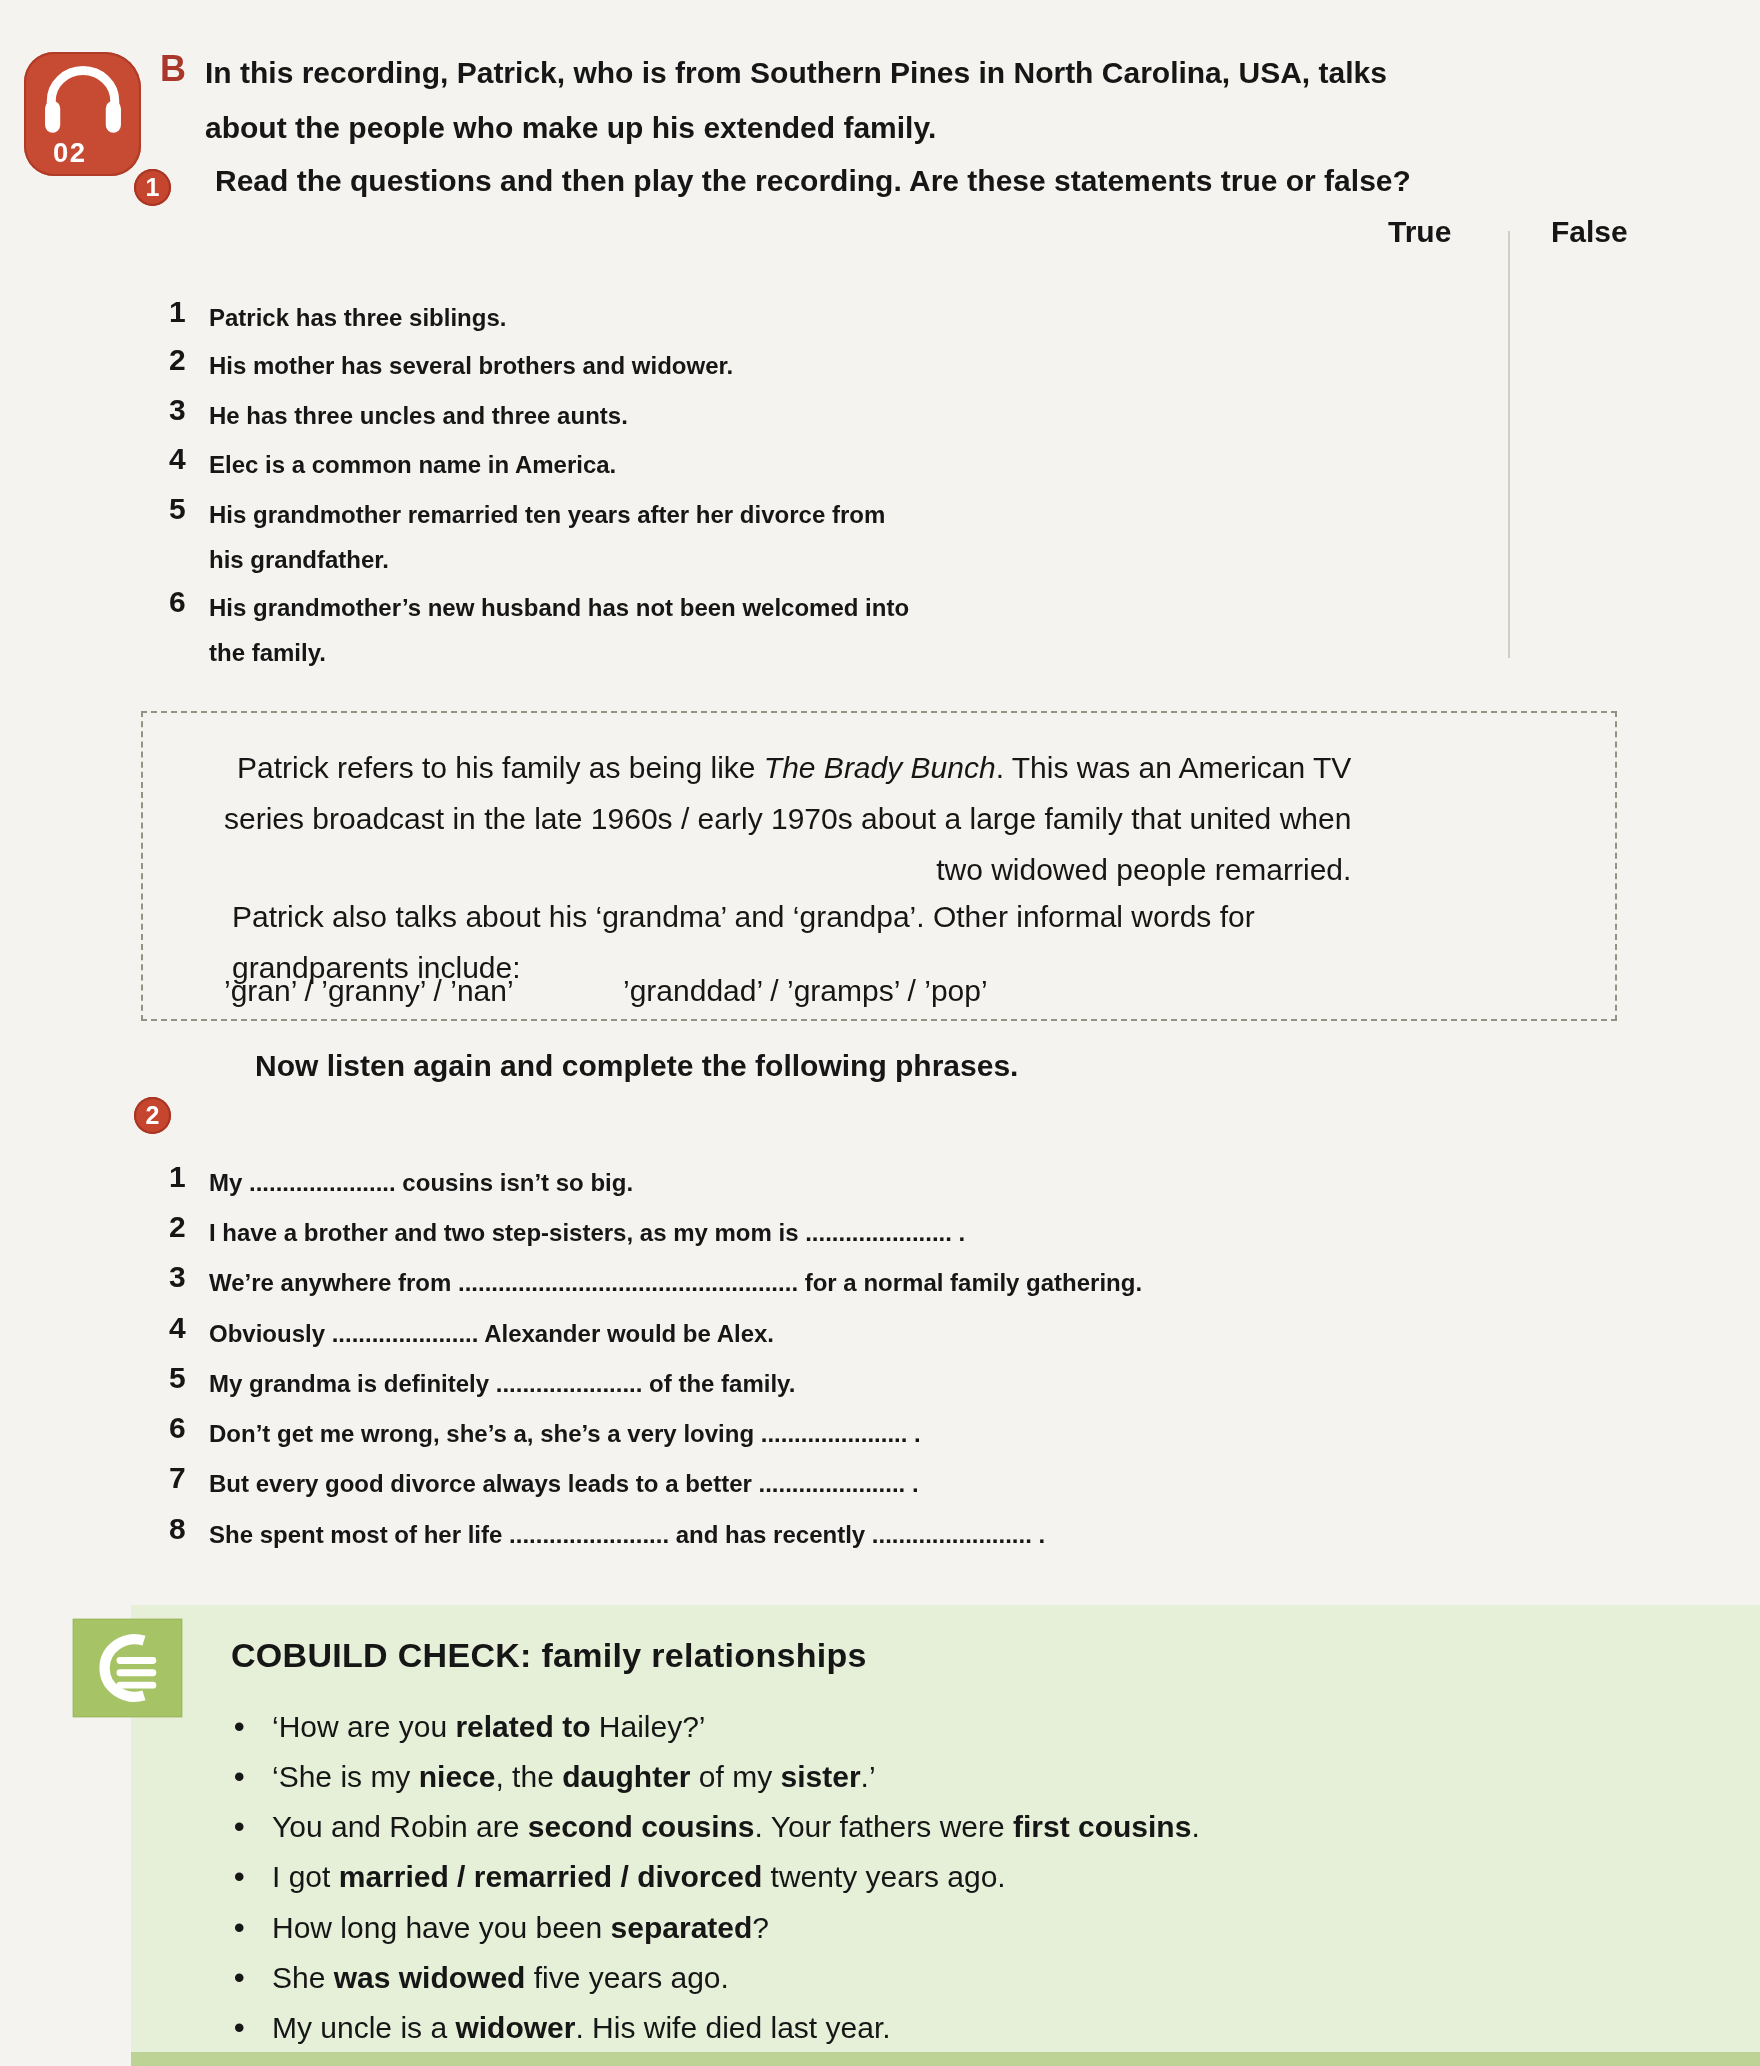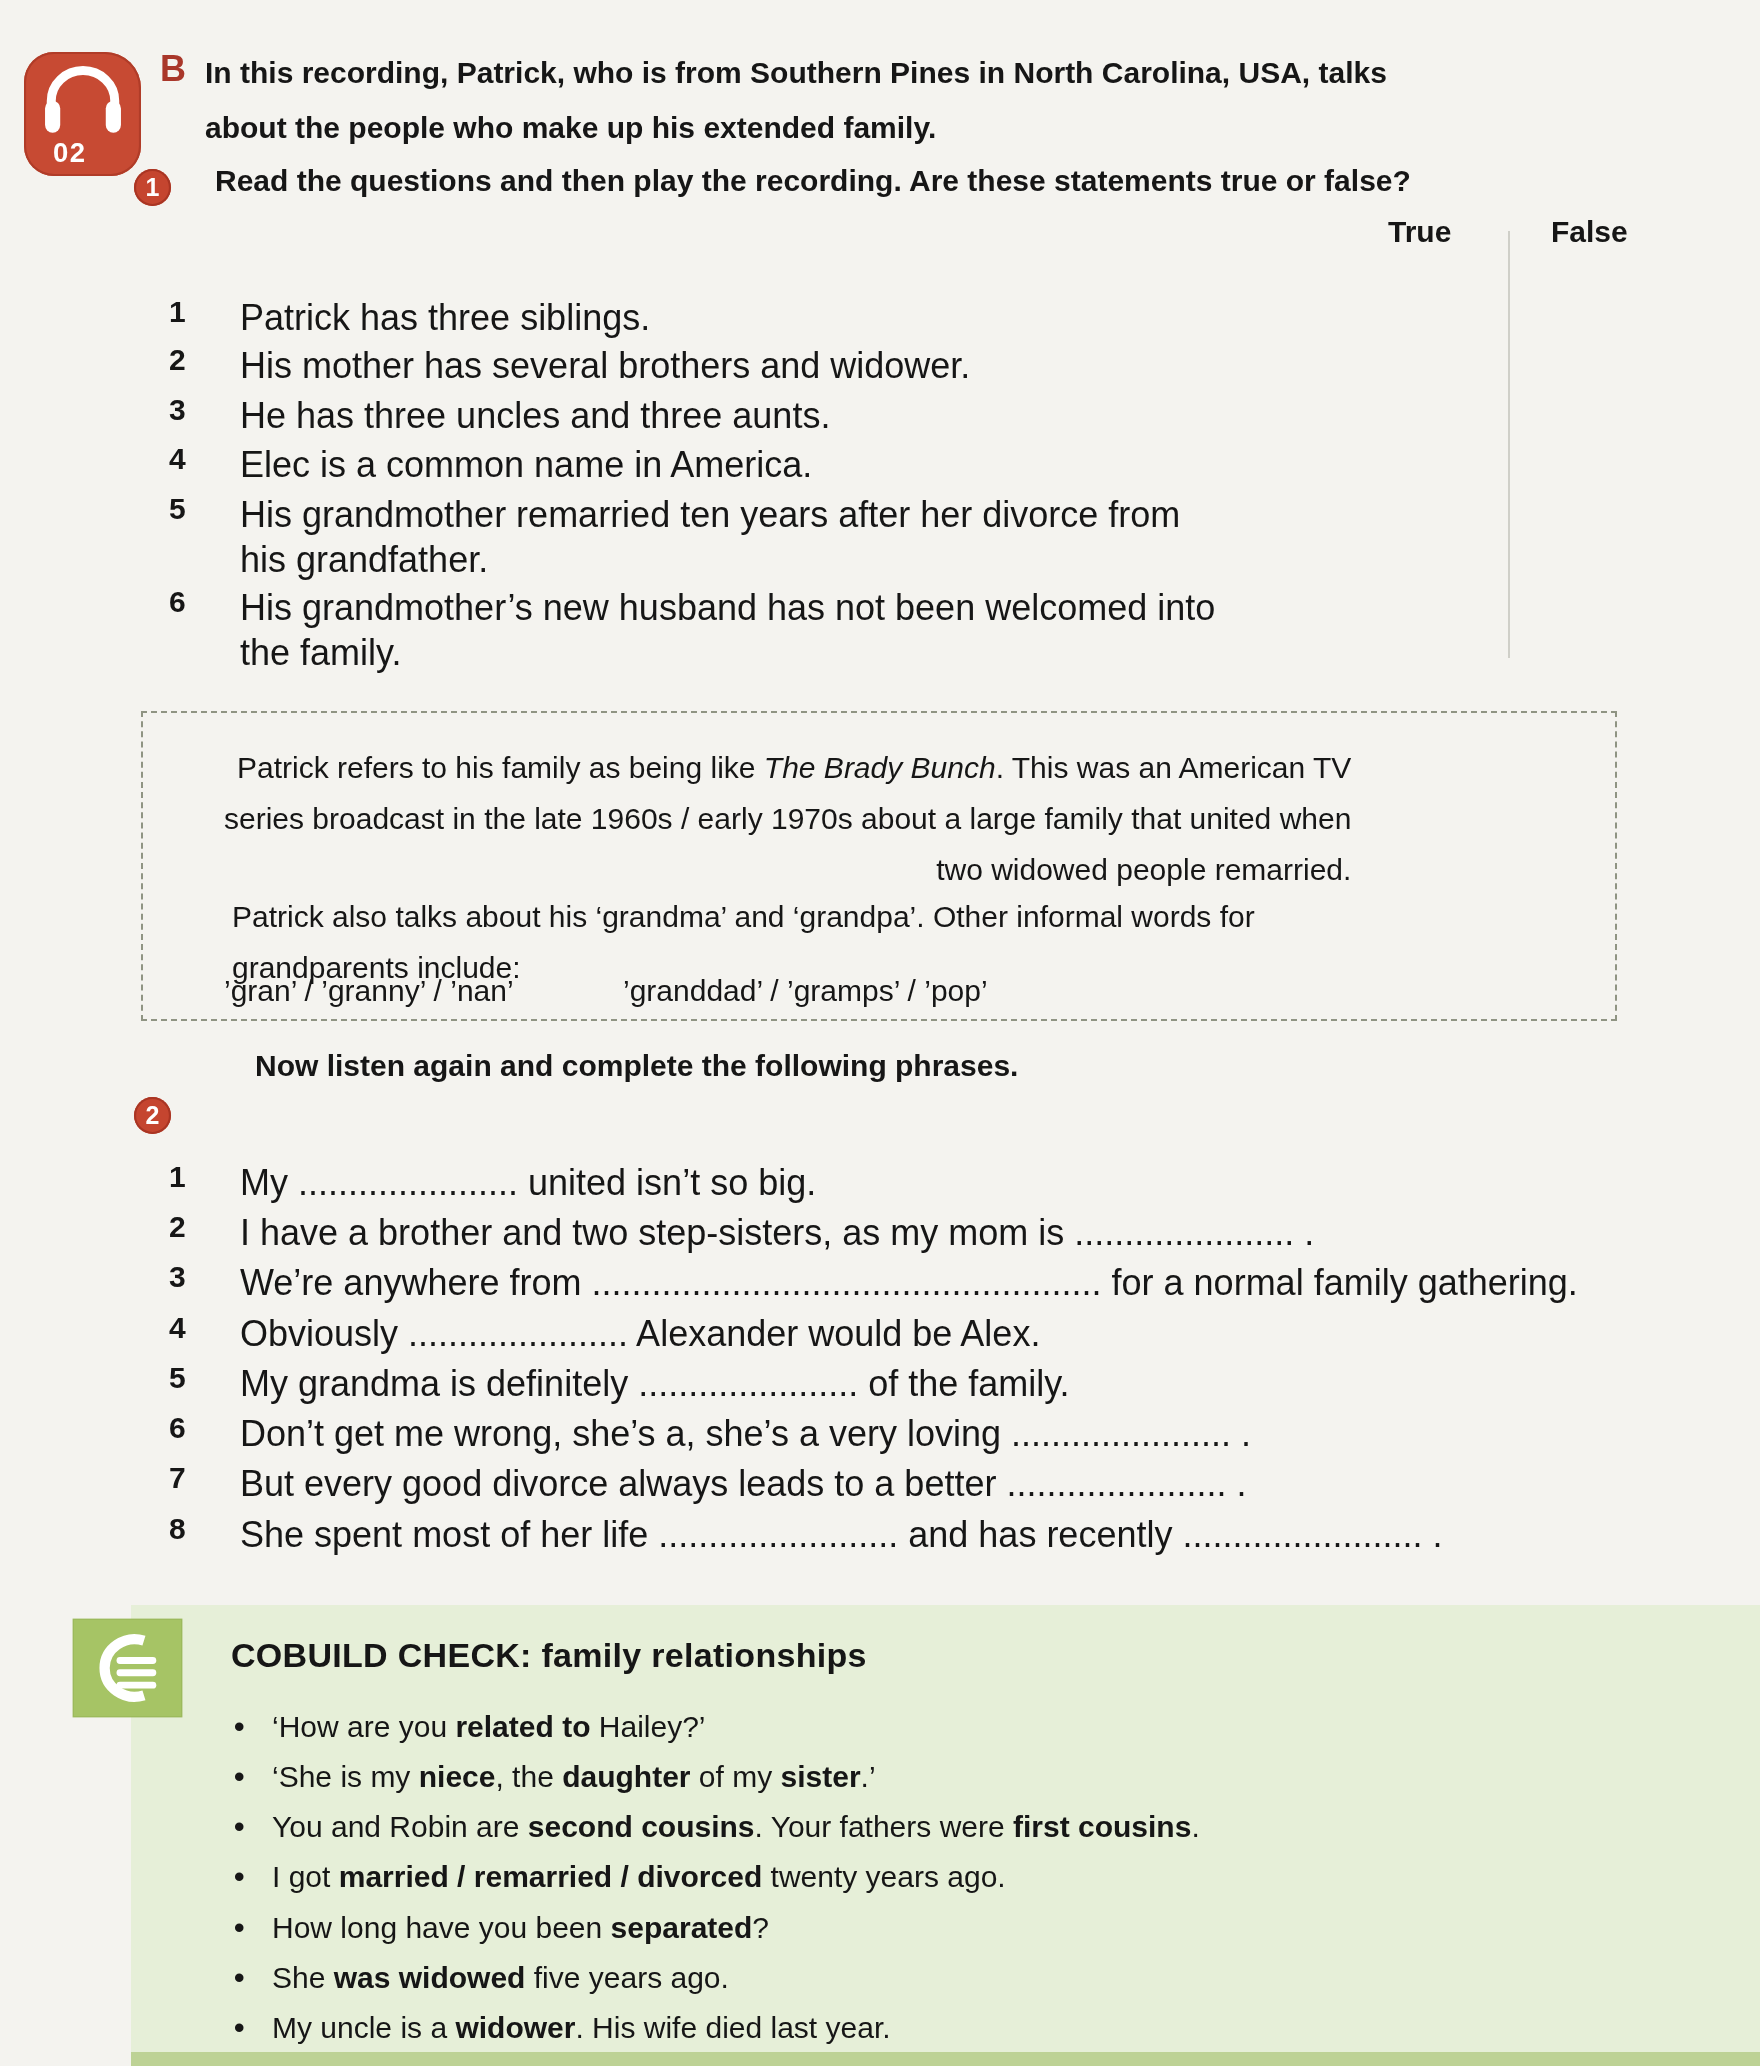--- a/index.html
+++ b/index.html
@@ -38,21 +38,21 @@
   .instruction{font-size:30px;font-weight:700;white-space:nowrap;}
   .tf-head{font-size:30px;font-weight:700;}
   .tf-divider{
     left:1508px;top:231px;width:2.1px;height:427px;background:#cfcfc8;
   }
   .stmt-row,.fill-row{display:flex;align-items:flex-start;}
   .stmt-row .num,.fill-row .num{
     width:32px;flex:0 0 32px;font-weight:700;font-size:30px;
   }
   .stmt-row .txt,.fill-row .txt{
-    margin-left:39px;font-size:36px;font-weight:400;
+    margin-left:8px;font-size:24px;font-weight:700;
     line-height:45px;white-space:pre-line;
   }
   .info-box{
     left:141px;top:711px;width:1476px;height:310px;
     border:2.1px dashed #8f9483;background:transparent;box-sizing:border-box;
   }
   .info-text{font-size:30px;line-height:51px;white-space:pre-line;font-weight:400;}
   .italic{font-style:italic;}
   .cobuild-panel{
     left:131px;top:1605px;width:1630px;height:461px;
@@ -135,21 +135,21 @@
   <div class="abs info-text" style="left:232px;top:891px;">Patrick also talks about his ‘grandma’ and ‘grandpa’. Other informal words for
 grandparents include:</div>
   <div class="abs terms" style="left:224px;top:974px;">’gran’ / ’granny’ / ’nan’</div>
   <div class="abs terms" style="left:623px;top:974px;">’granddad’ / ’gramps’ / ’pop’</div>
 
   <div class="abs num-circle" style="left:134px;top:1097px;">2</div>
   <div class="abs instruction" style="left:215px;top:1049px;margin-left:40px;">Now listen again and complete the following phrases.</div>
 
   <div class="abs fill-row" style="left:169px;top:1160px;">
     <span class="num">1</span>
-    <span class="txt">My ...................... united isn’t so big.</span>
+    <span class="txt">My ...................... cousins isn’t so big.</span>
   </div>
   <div class="abs fill-row" style="left:169px;top:1210px;">
     <span class="num">2</span>
     <span class="txt">I have a brother and two step-sisters, as my mom is ...................... .</span>
   </div>
   <div class="abs fill-row" style="left:169px;top:1260px;">
     <span class="num">3</span>
     <span class="txt">We’re anywhere from ................................................... for a normal family gathering.</span>
   </div>
   <div class="abs fill-row" style="left:169px;top:1311px;">

